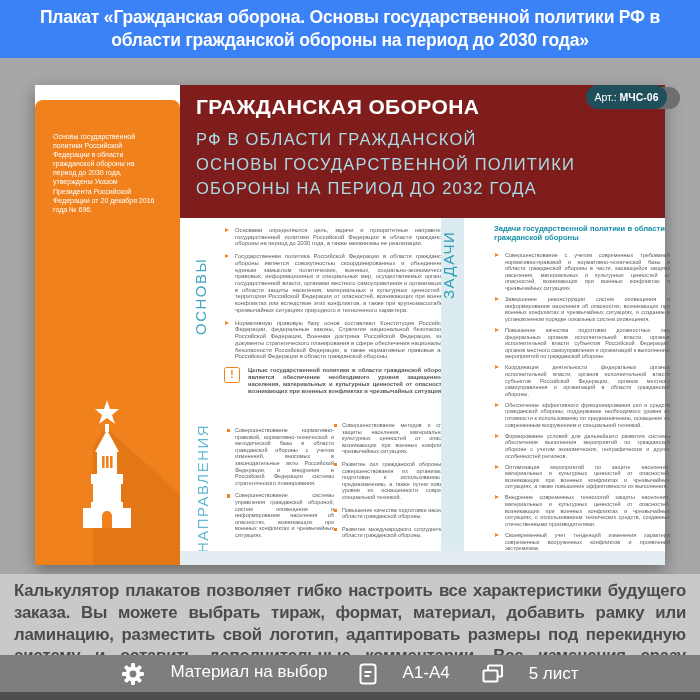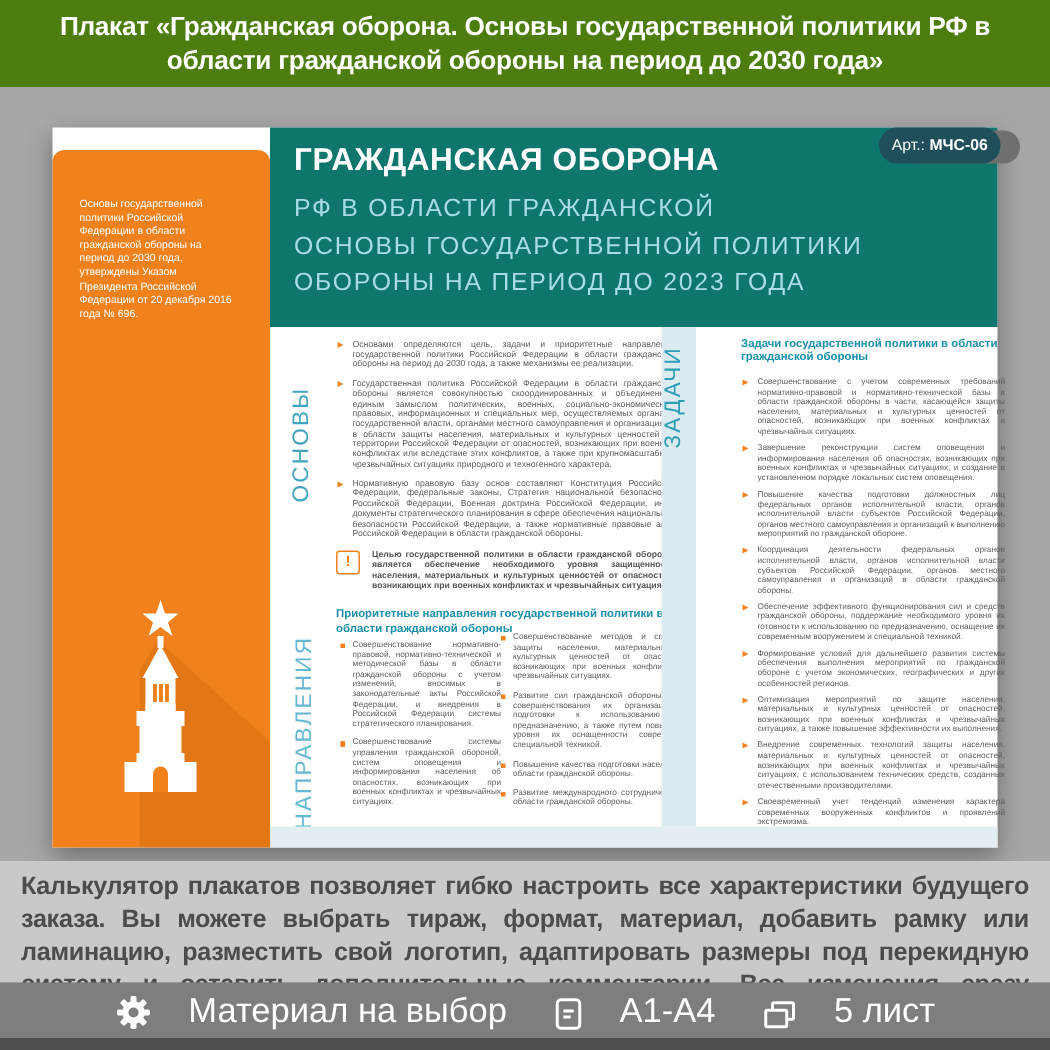--- a/index.html
+++ b/index.html
@@ -1,34 +1,34 @@
 <!DOCTYPE html>
 <html><head>
 <meta charset="utf-8">
 <style>
   html,body{margin:0;padding:0;}
   .page{position:relative;width:700px;height:700px;background:#a7a7a7;overflow:hidden;
         font-family:"Liberation Sans",sans-serif;}
   
-  .top-header{position:absolute;left:0;top:0;width:700px;height:58px;background:#4d7c0f;
+  .top-header{position:absolute;left:0;top:0;width:700px;height:58px;background:#3b82f6;
       display:flex;align-items:center;justify-content:center;}
   .top-header .ttl{width:648px;text-align:center;color:#fff;font-size:17.5px;font-weight:600;
       line-height:1.3;letter-spacing:-.2px;}
   .desc-band{position:absolute;left:0;top:574px;width:700px;height:81px;background:#c9c9c9;}
   .description{position:absolute;left:14px;top:580px;width:672px;color:#4c4c4c;font-size:16.8px;
       font-weight:600;line-height:1.3;text-align:justify;letter-spacing:-.2px;}
   .bottom-bar{position:absolute;left:0;top:655px;width:700px;height:37px;background:#7e7e7e;
       display:flex;align-items:center;justify-content:center;gap:32px;color:#fff;}
   .bottom-edge{position:absolute;left:0;top:692px;width:700px;height:8px;background:#4e4e4e;}
-  .foot-item{display:flex;align-items:flex-end;gap:25px;font-size:23px;}
+  .foot-item{display:flex;align-items:flex-start;gap:25px;font-size:17px;}
   .foot-item svg{display:block;}
   
   .poster{position:absolute;left:35px;top:85px;width:630px;height:480px;background:#ffffff;
       box-shadow:0 6px 16px rgba(0,0,0,.35);}
-  .title-block{position:absolute;left:145px;top:0;width:485px;height:133px;background:#0f766e;}
+  .title-block{position:absolute;left:145px;top:0;width:485px;height:133px;background:#7f1d1d;}
   .poster-h1{position:absolute;left:16px;top:10px;color:#fff;font-size:21px;font-weight:bold;letter-spacing:.4px;}
   .poster-sub{position:absolute;left:16px;top:42px;color:#a9dce7;font-size:16.5px;line-height:24.5px;
       letter-spacing:1.2px;font-weight:400;}
   .badge-shadow{position:absolute;left:565px;top:2px;width:80px;height:22px;background:#6f6f6f;border-radius:12px;}
   .badge{position:absolute;left:551px;top:0;width:81px;height:24px;background:#1e4f5b;border-radius:13px;
       display:flex;align-items:center;justify-content:center;color:#fff;font-size:10.5px;gap:3px;}
   .badge .code{font-weight:bold;}
   .orange-panel{position:absolute;left:0;top:15px;width:145px;height:465px;background:#f0811c;
       border-radius:8px 8px 0 0;overflow:hidden;}
   .side-note{position:absolute;left:18px;top:32px;width:102px;color:#fff;font-size:7px;
@@ -73,21 +73,21 @@
     <div class="ttl">Плакат «Гражданская оборона. Основы государственной политики РФ в области гражданской обороны на период до 2030 года»</div>
   </div>
 
   <div class="poster">
 
     <div class="title-block">
       <div class="poster-h1">ГРАЖДАНСКАЯ ОБОРОНА</div>
       <div class="poster-sub">
         <div>РФ В ОБЛАСТИ ГРАЖДАНСКОЙ</div>
         <div>ОСНОВЫ ГОСУДАРСТВЕННОЙ ПОЛИТИКИ</div>
-        <div>ОБОРОНЫ НА ПЕРИОД ДО 2023 ГОДА</div>
+        <div>ОБОРОНЫ НА ПЕРИОД ДО 2032 ГОДА</div>
       </div>
     </div>
 
     <div class="badge-shadow"></div>
     <div class="badge">
       <span>Арт.:</span>
       <span class="code">МЧС-06</span>
     </div>
 
     <div class="orange-panel">
@@ -117,21 +117,20 @@
       <ul class="blist arrow sz-a">
 
       <li>Основами определяются цель, задачи и приоритетные направления государственной политики Российской Федерации в области гражданской обороны на период до 2030 года, а также механизмы ее реализации.</li>
           <li>Государственная политика Российской Федерации в области гражданской обороны является совокупностью скоординированных и объединенных единым замыслом политических, военных, социально-экономических, правовых, информационных и специальных мер, осуществляемых органами государственной власти, органами местного самоуправления и организациями в области защиты населения, материальных и культурных ценностей на территории Российской Федерации от опасностей, возникающих при военных конфликтах или вследствие этих конфликтов, а также при крупномасштабных чрезвычайных ситуациях природного и техногенного характера.</li>
           <li>Нормативную правовую базу основ составляют Конституция Российской Федерации, федеральные законы, Стратегия национальной безопасности Российской Федерации, Военная доктрина Российской Федерации, иные документы стратегического планирования в сфере обеспечения национальной безопасности Российской Федерации, а также нормативные правовые акты Российской Федерации в области гражданской обороны.</li>
         </ul>
       <div class="warn">
         <div class="warn-icon">!</div>
         <div class="warn-text">Целью государственной политики в области гражданской обороны является обеспечение необходимого уровня защищенности населения, материальных и культурных ценностей от опасностей, возникающих при военных конфликтах и чрезвычайных ситуациях</div>
       </div>
-      <div class="col-head prior-head">Приоритетные направления государственной политики в области гражданской обороны</div>
     </div>
 
     <div class="vlabel vl-napr">НАПРАВЛЕНИЯ</div>
     <ul class="blist sq sz-b nap-a">
 
     <li>Совершенствование нормативно-правовой, нормативно-технической и методической базы в области гражданской обороны с учетом изменений, вносимых в законодательные акты Российской Федерации, и внедрения в Российской Федерации системы стратегического планирования.</li>
         <li>Совершенствование системы управления гражданской обороной, систем оповещения и информирования населения об опасностях, возникающих при военных конфликтах и чрезвычайных ситуациях.</li>
       </ul>
     <ul class="blist sq sz-b nap-b">
 

